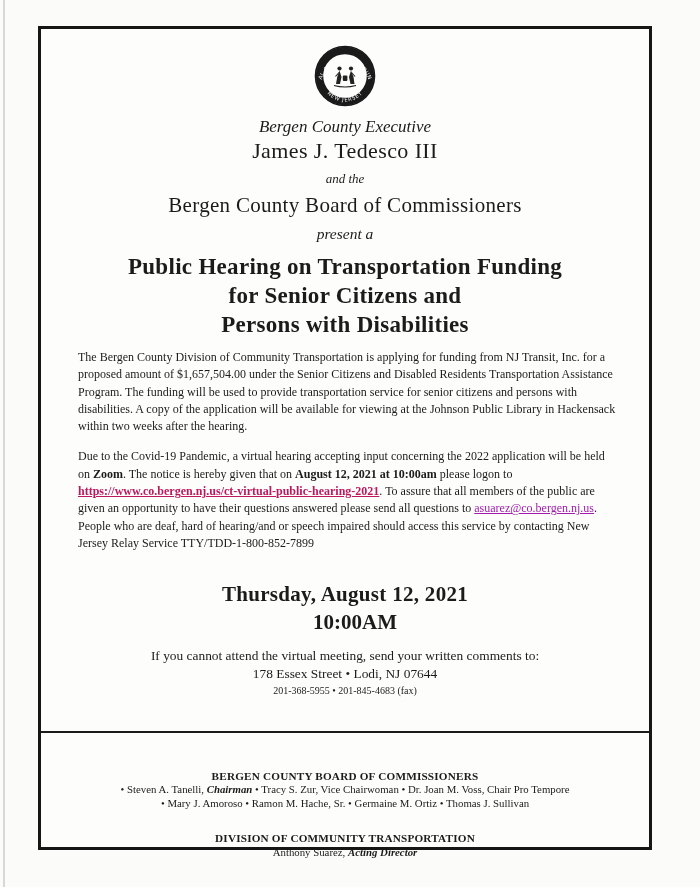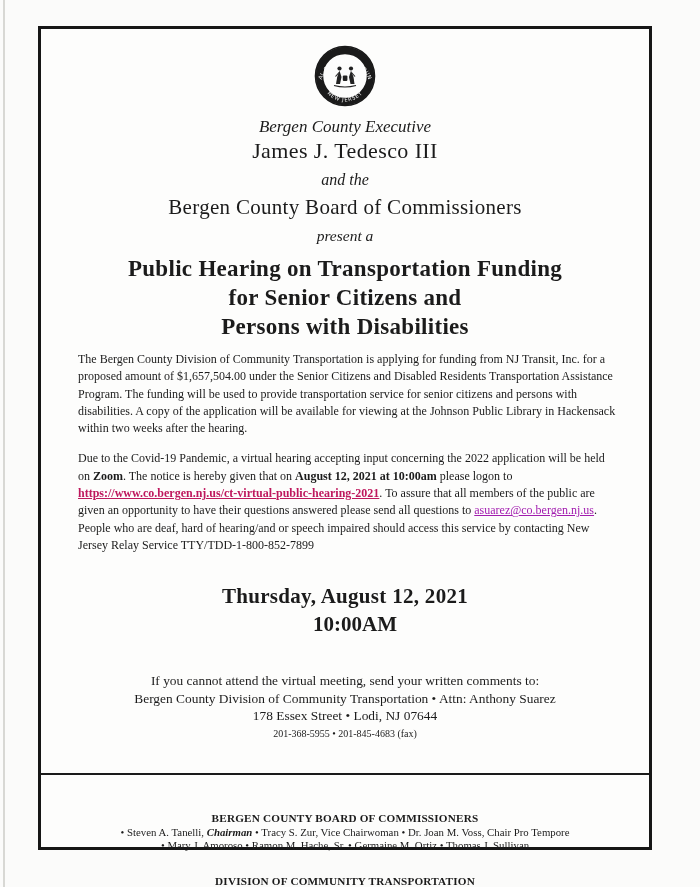--- a/index.html
+++ b/index.html
@@ -16,35 +16,35 @@
   }
   .sheet{
     position:absolute;left:38px;top:26px;width:614px;height:824px;
     border:3px solid #161616;background:#fdfdfc;
     box-sizing:border-box;
   }
   .center{text-align:center;}
   .seal-wrap{margin-top:15px;text-align:center;}
   .hdr-exec{font-style:italic;font-size:17px;margin-top:5px;}
   .hdr-name{font-size:22px;margin-top:1px;letter-spacing:.4px;}
-  .hdr-andthe{font-style:italic;font-size:16px;margin-top:7px;}
+  .hdr-andthe{font-style:italic;font-size:13px;margin-top:7px;}
   .hdr-board{font-size:21px;margin-top:6px;letter-spacing:.3px;}
   .hdr-present{font-style:italic;font-size:15.5px;margin-top:7px;}
   .title{font-weight:bold;font-size:23px;line-height:29px;margin-top:9px;letter-spacing:.3px;}
   .body-par{
     font-size:12px;line-height:17.3px;
     margin:13px 30px 0 37px;text-align:left;
   }
   .body-par.first{margin-top:10px;}
   b.seg{font-weight:bold;}
   .doc-link{font-weight:bold;text-decoration:underline;color:#be185d;}
   .doc-email{text-decoration:underline;color:#a21caf;}
   .event-date{font-weight:bold;font-size:21px;margin-top:30px;letter-spacing:.3px;}
   .event-time{font-weight:bold;font-size:21px;margin-top:3px;padding-left:20px;}
-  .contact{margin-top:35px;font-size:13.4px;line-height:17.5px;}
+  .contact{margin-top:12px;font-size:13.4px;line-height:17.5px;}
   .contact .l4{font-size:10px;}
   .divider{
     margin-top:31px;height:0;border-top:2px solid #1a1a1a;width:100%;
   }
   .footer{margin-top:37px;font-size:10.8px;line-height:13.5px;}
   .footer .f-title{font-weight:bold;font-size:11.2px;letter-spacing:.2px;}
   .footer .f-gap{height:22px;}
   .it{font-style:italic;font-weight:bold;}
   svg text{font-family:"DejaVu Sans","Liberation Sans",sans-serif;}
 </style>
@@ -97,21 +97,20 @@
 
   <p class="body-par first">The Bergen County Division of Community Transportation is applying for funding from NJ Transit, Inc. for a proposed amount of $1,657,504.00 under the Senior Citizens and Disabled Residents Transportation Assistance Program.  The funding will be used to provide transportation service for senior citizens and persons with disabilities.  A copy of the application will be available for viewing at the Johnson Public Library in Hackensack within two weeks after the hearing.</p>
 
   <p class="body-par"><span>Due to the Covid-19 Pandemic, a virtual hearing accepting input concerning the 2022 application will be held on </span><b class="seg">Zoom</b><span>. The notice is hereby given that on </span><b class="seg">August 12, 2021 at 10:00am</b><span> please logon to </span><span class="doc-link">https://www.co.bergen.nj.us/ct-virtual-public-hearing-2021</span><span>. To assure that all members of the public are given an opportunity to have their questions answered please send all questions to </span><span class="doc-email">asuarez@co.bergen.nj.us</span><span>.  People who are deaf, hard of hearing/and or speech impaired should access this service by contacting New Jersey Relay Service TTY/TDD-1-800-852-7899</span></p>
 
   <div class="center event-date">Thursday, August 12, 2021</div>
   <div class="center event-time">10:00AM</div>
 
   <div class="center contact">
     <div>If you cannot attend the virtual meeting, send your written comments to:</div>
-    <div>Bergen County Division of Community Transportation • Attn: Anthony Suarez</div>
     <div>178 Essex Street • Lodi, NJ 07644</div>
     <div class="l4">201-368-5955 • 201-845-4683 (fax)</div>
   </div>
 
   <div class="divider"></div>
 
   <div class="center footer">
     <div class="f-title">BERGEN COUNTY BOARD OF COMMISSIONERS</div>
     <div><span>• Steven A. Tanelli, </span><span class="it">Chairman</span><span> • Tracy S. Zur, Vice Chairwoman • Dr. Joan M. Voss, Chair Pro Tempore</span></div>
     <div>• Mary J. Amoroso • Ramon M. Hache, Sr. • Germaine M. Ortiz • Thomas J. Sullivan</div>

